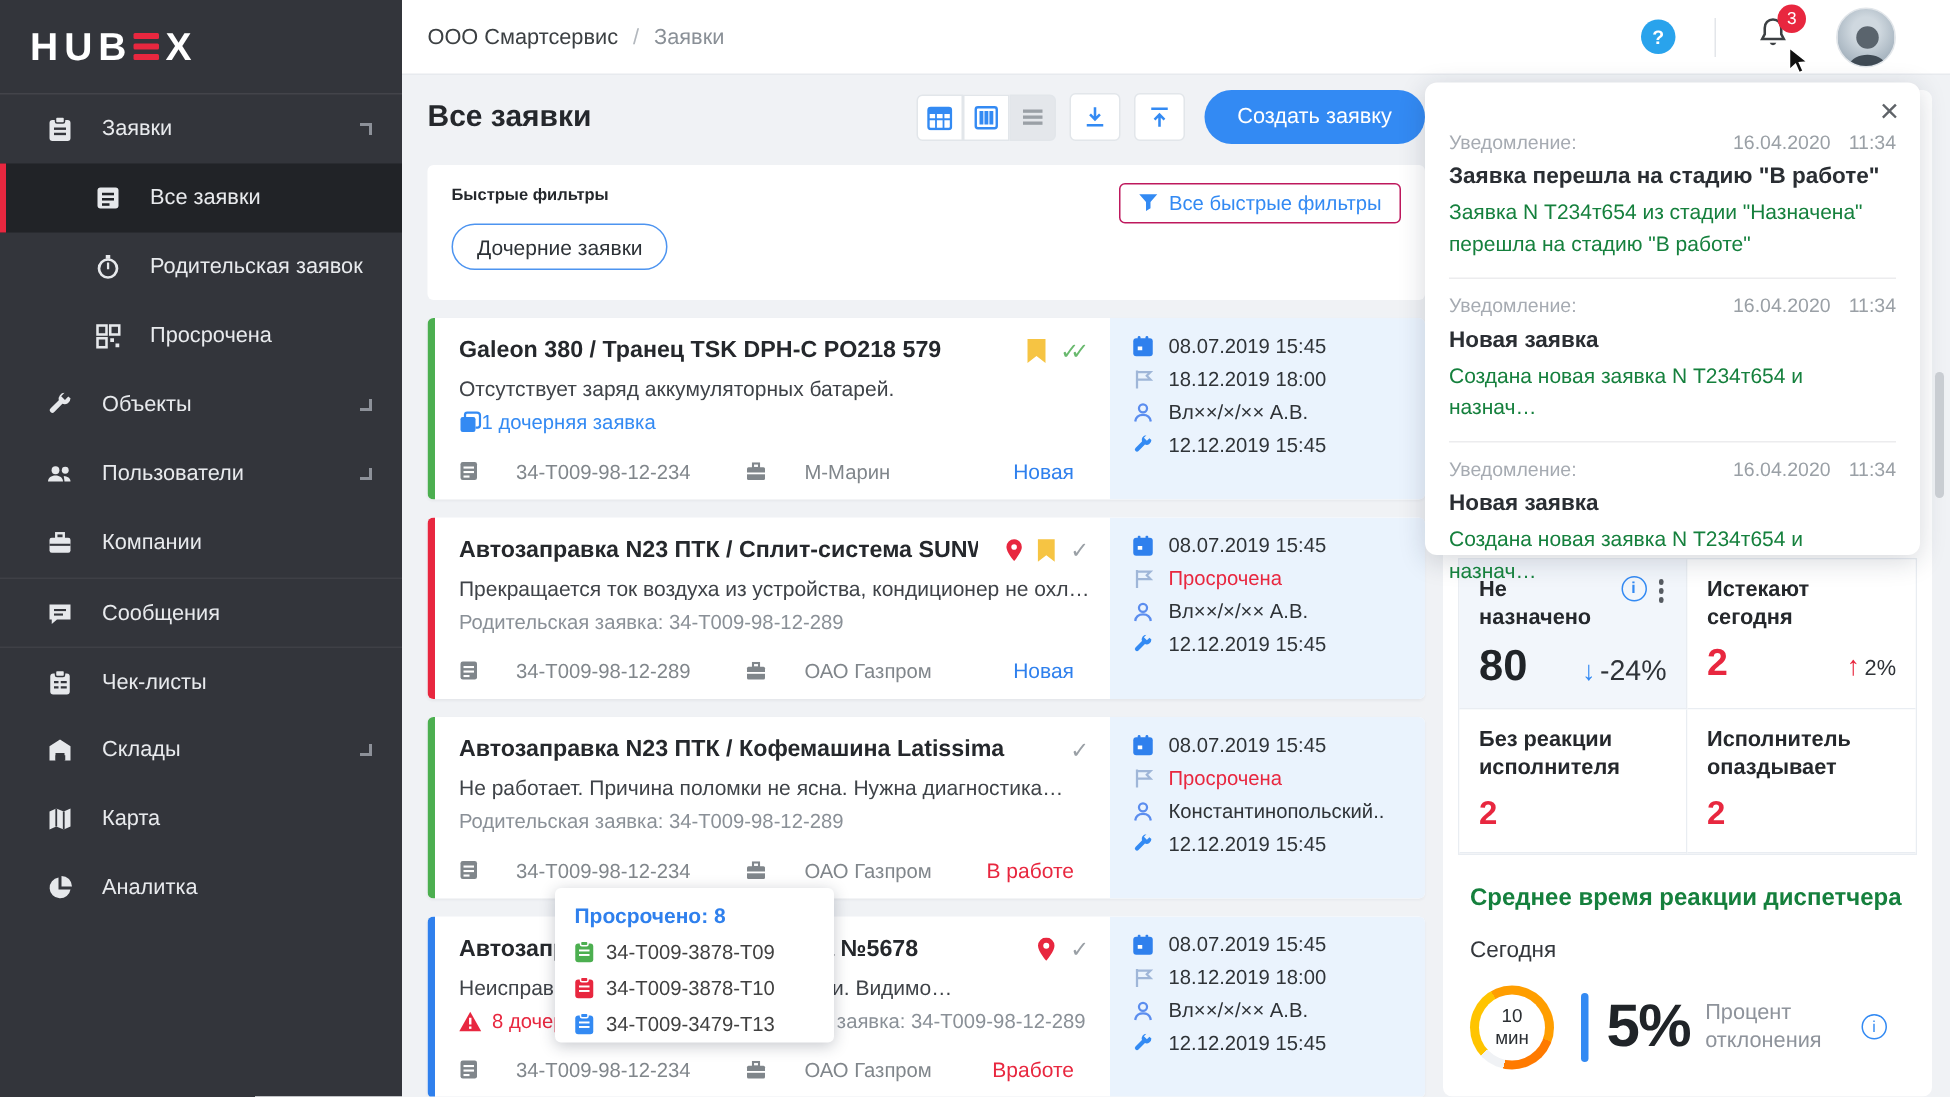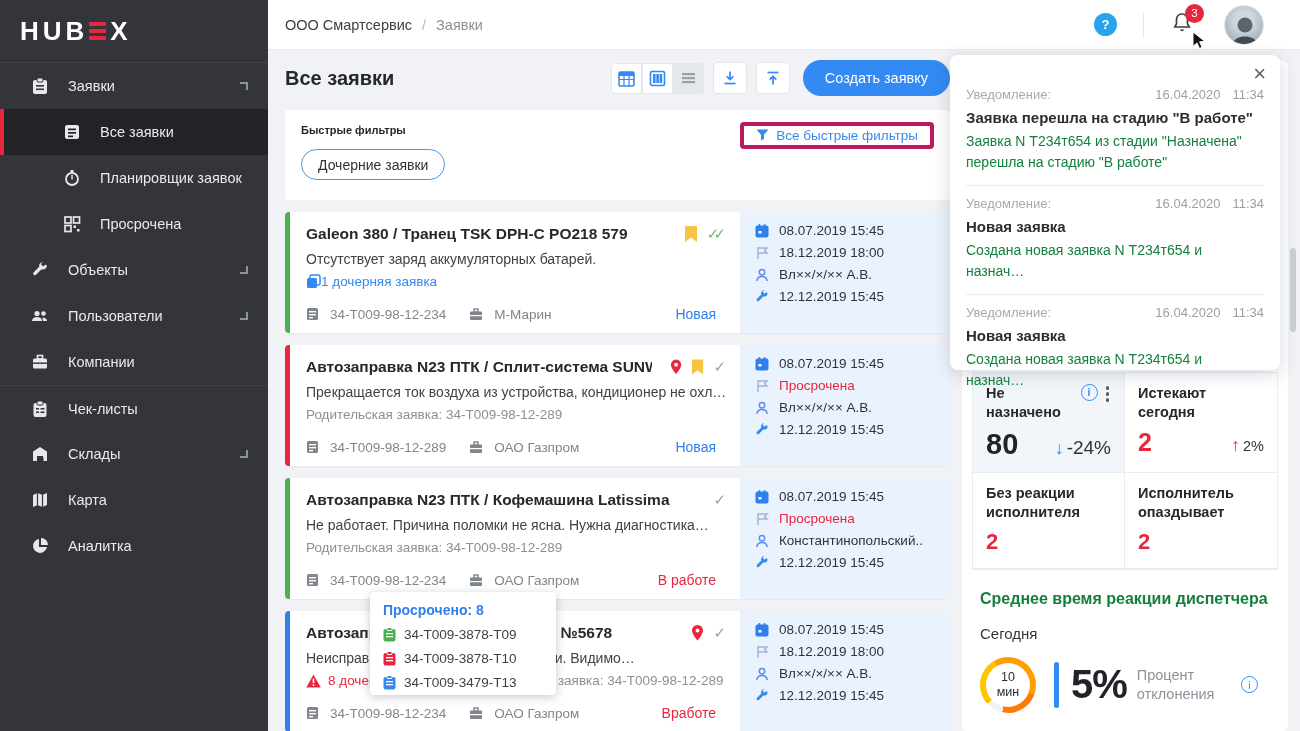--- a/index.html
+++ b/index.html
@@ -46,37 +46,37 @@
   .seg-btn { width:31px; height:31px; background:#fff; border:1px solid #e2e6ea; display:flex; align-items:center; justify-content:center; cursor:pointer; }
   .seg-btn:first-child { border-radius:4px 0 0 4px; }
   .seg-btn:last-child { border-radius:0 4px 4px 0; }
   .seg-btn.active { background:#e4e7eb; }
   .tool-btn { width:34px; height:32px; background:#fff; border:1px solid #e2e6ea; border-radius:4px; display:flex; align-items:center; justify-content:center; cursor:pointer; }
   .create-btn { height:36px; padding:0 22px; margin-left:4px; background:#338af3; border:none; border-radius:18px; color:#fff; font-size:14.5px; font-family:inherit; cursor:pointer; }
 
   .filters-panel { margin-top:10px; background:#fff; border-radius:4px; padding:14px 16px 16px; position:relative; height:90px; }
   .filters-title { font-size:11px; font-weight:bold; color:#25282c; }
   .chip { display:inline-flex; align-items:center; margin-top:13px; height:31px; padding:0 16px; border:1px solid #4d94f0; border-radius:16px; color:#2d3237; font-size:14px; background:#fff; cursor:pointer; }
-  .all-filters { position:absolute; right:16px; top:12px; height:27px; display:flex; align-items:center; gap:7px; padding:0 12px; border:4px solid #be185d; border-radius:4px; background:#fff; color:#338af3; font-size:13.5px; cursor:pointer; }
+  .all-filters { position:absolute; right:16px; top:12px; height:27px; display:flex; align-items:center; gap:7px; padding:0 12px; border:1px solid #be185d; border-radius:4px; background:#fff; color:#338af3; font-size:13.5px; cursor:pointer; }
 
   
   .card { margin-top:12px; height:121px; background:#fff; border-radius:4px; display:flex; overflow:hidden; box-shadow:0 1px 2px rgba(30,40,60,.05); position:relative; }
   .card::before { content:""; position:absolute; left:0; top:0; bottom:0; width:5px; background:var(--bar); }
   .card-main { flex:1; display:flex; flex-direction:column; padding:13px 14px 11px 21px; min-width:0; }
   .c-title-row { display:flex; align-items:center; gap:9px; }
   .c-title { font-size:15.5px; font-weight:bold; color:#25282c; white-space:nowrap; overflow:hidden; }
   .c-sp { flex:1; }
   .check { font-size:15px; color:#9aa0a6; }
   .check.double { color:#69b96e; letter-spacing:-6px; padding-right:6px; }
   .c-desc { margin-top:8px; font-size:14px; color:#3f4348; white-space:nowrap; overflow:hidden; }
   .c-row3 { margin-top:7px; display:flex; align-items:center; gap:24px; font-size:13.5px; }
   .child-link { display:inline-flex; align-items:center; gap:0; color:#338af3; cursor:pointer; }
   .warn-link { display:inline-flex; align-items:center; gap:7px; color:#e8273f; }
   .parent-ref { color:#8a9097; }
-  .c-bottom { margin-top:auto; display:flex; align-items:center; gap:11px; font-size:13.5px; color:#80868b; }
+  .c-bottom { margin-top:auto; display:flex; align-items:center; gap:25px; font-size:13.5px; color:#80868b; }
   .c-bottom .co { margin-left:12px; }
   .status { margin-left:auto; padding-right:10px; font-size:14px; }
   .status.blue { color:#2f80ed; } .status.red { color:#e8273f; }
   .card-side { width:210px; background:#eaf3fd; padding:11px 10px 0 14px; font-size:13.5px; color:#2f3337; }
   .side-row { display:flex; align-items:center; gap:9px; margin-bottom:7px; white-space:nowrap; }
   .side-row .si { width:16px; display:flex; justify-content:center; flex:0 0 auto; }
   .side-red { color:#e8273f; }
 
   
   .overdue-popup { position:absolute; left:370px; top:592px; width:186px; height:103px; background:#fff; border-radius:4px; box-shadow:0 2px 10px rgba(30,40,60,.25); z-index:40; padding:10px 13px; }
@@ -174,21 +174,21 @@
       <span>Все заявки</span>
     </div>
     <div class="nav-item sub">
       <span class="nicon">
           <svg width="18" height="18" viewBox="0 0 18 18">
             <circle cx="9" cy="10" r="6" fill="none" stroke="#e6e8eb" stroke-width="1.8"></circle>
             <rect x="7.5" y="1" width="3" height="2.5" fill="#e6e8eb"></rect>
             <rect x="8.3" y="6" width="1.5" height="4.5" fill="#e6e8eb"></rect>
           </svg>
         </span>
-      <span>Планировщик заявок</span>
+      <span>Родительская заявок</span>
     </div>
     <div class="nav-item sub">
       <span class="nicon">
           <svg width="18" height="18" viewBox="0 0 18 18">
             <rect x="2" y="2" width="6" height="6" fill="none" stroke="#e6e8eb" stroke-width="1.7"></rect>
             <rect x="10.5" y="2" width="6" height="6" fill="none" stroke="#e6e8eb" stroke-width="1.7"></rect>
             <rect x="2" y="10.5" width="6" height="6" fill="none" stroke="#e6e8eb" stroke-width="1.7"></rect>
             <rect x="10.5" y="10.5" width="2.5" height="2.5" fill="#e6e8eb"></rect>
             <rect x="14" y="14" width="2.5" height="2.5" fill="#e6e8eb"></rect>
           </svg>
@@ -218,20 +218,30 @@
     </div>
     <div class="nav-item">
       <span class="nicon">
           <svg width="18" height="18" viewBox="0 0 18 18">
             <rect x="2" y="5.5" width="14" height="10" rx="1.5" fill="#e6e8eb"></rect>
             <rect x="6.5" y="2.5" width="5" height="3.5" fill="none" stroke="#e6e8eb" stroke-width="1.6"></rect>
             <rect x="2" y="9.5" width="14" height="1.4" fill="#33353b"></rect>
           </svg>
         </span>
       <span>Компании</span>
+    </div>
+    <div class="nav-item sep">
+      <span class="nicon">
+          <svg width="18" height="18" viewBox="0 0 18 18">
+            <path d="M2 3h14v10H7l-3.5 3v-3H2z" fill="#e6e8eb"></path>
+            <rect x="5" y="6" width="8" height="1.4" fill="#33353b"></rect>
+            <rect x="5" y="9" width="6" height="1.4" fill="#33353b"></rect>
+          </svg>
+        </span>
+      <span>Сообщения</span>
     </div>
     <div class="nav-item sep">
       <span class="nicon">
           <svg width="18" height="18" viewBox="0 0 18 18">
             <rect x="2.5" y="3" width="13" height="14" rx="2" fill="#e6e8eb"></rect>
             <rect x="6" y="1" width="6" height="4" rx="1" fill="#e6e8eb" stroke="#33353b"></rect>
             <rect x="5" y="8" width="3" height="1.5" fill="#33353b"></rect>
             <rect x="9.5" y="8" width="4" height="1.5" fill="#33353b"></rect>
             <rect x="5" y="11.5" width="3" height="1.5" fill="#33353b"></rect>
             <rect x="9.5" y="11.5" width="4" height="1.5" fill="#33353b"></rect>

